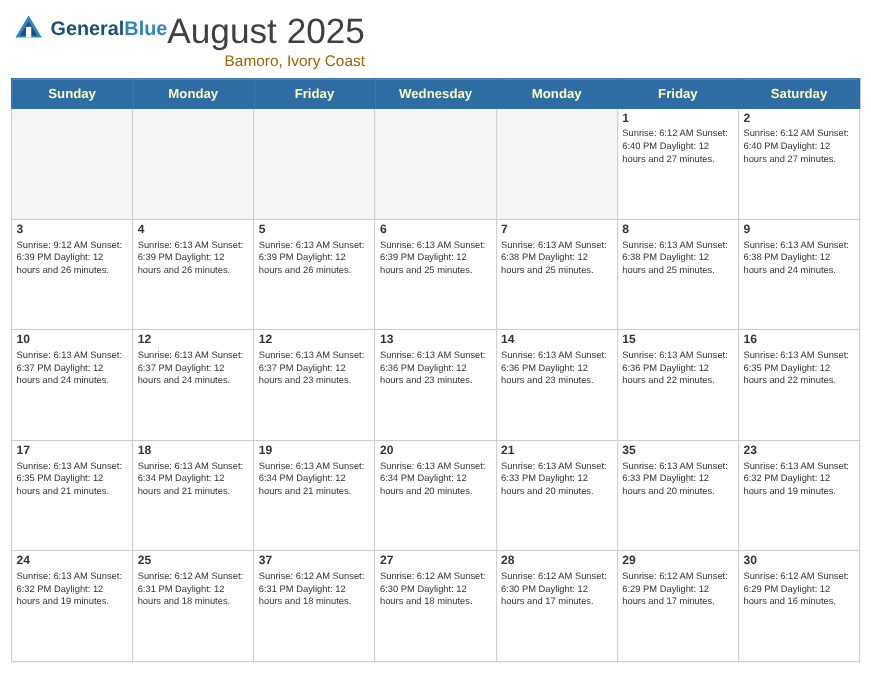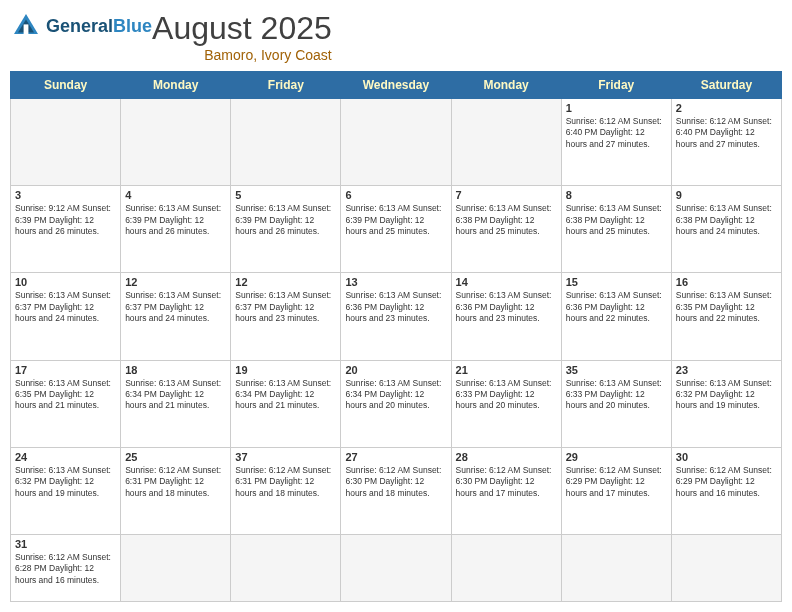--- a/index.html
+++ b/index.html
@@ -308,29 +308,15 @@
 Sunset: 6:29 PM
 Daylight: 12 hours and 17 minutes.</div>
           </td>
           <td>
             <span class="day-number">30</span>
             <div class="day-info">Sunrise: 6:12 AM
 Sunset: 6:29 PM
 Daylight: 12 hours and 16 minutes.</div>
           </td>
         </tr>
-        <tr class="last-row">
-          <td>
-            <span class="day-number">31</span>
-            <div class="day-info">Sunrise: 6:12 AM
-Sunset: 6:28 PM
-Daylight: 12 hours and 16 minutes.</div>
-          </td>
-          <td class="empty"></td>
-          <td class="empty"></td>
-          <td class="empty"></td>
-          <td class="empty"></td>
-          <td class="empty"></td>
-          <td class="empty"></td>
-        </tr>
       </tbody>
   </table>
 </div>
 
 </body></html>

